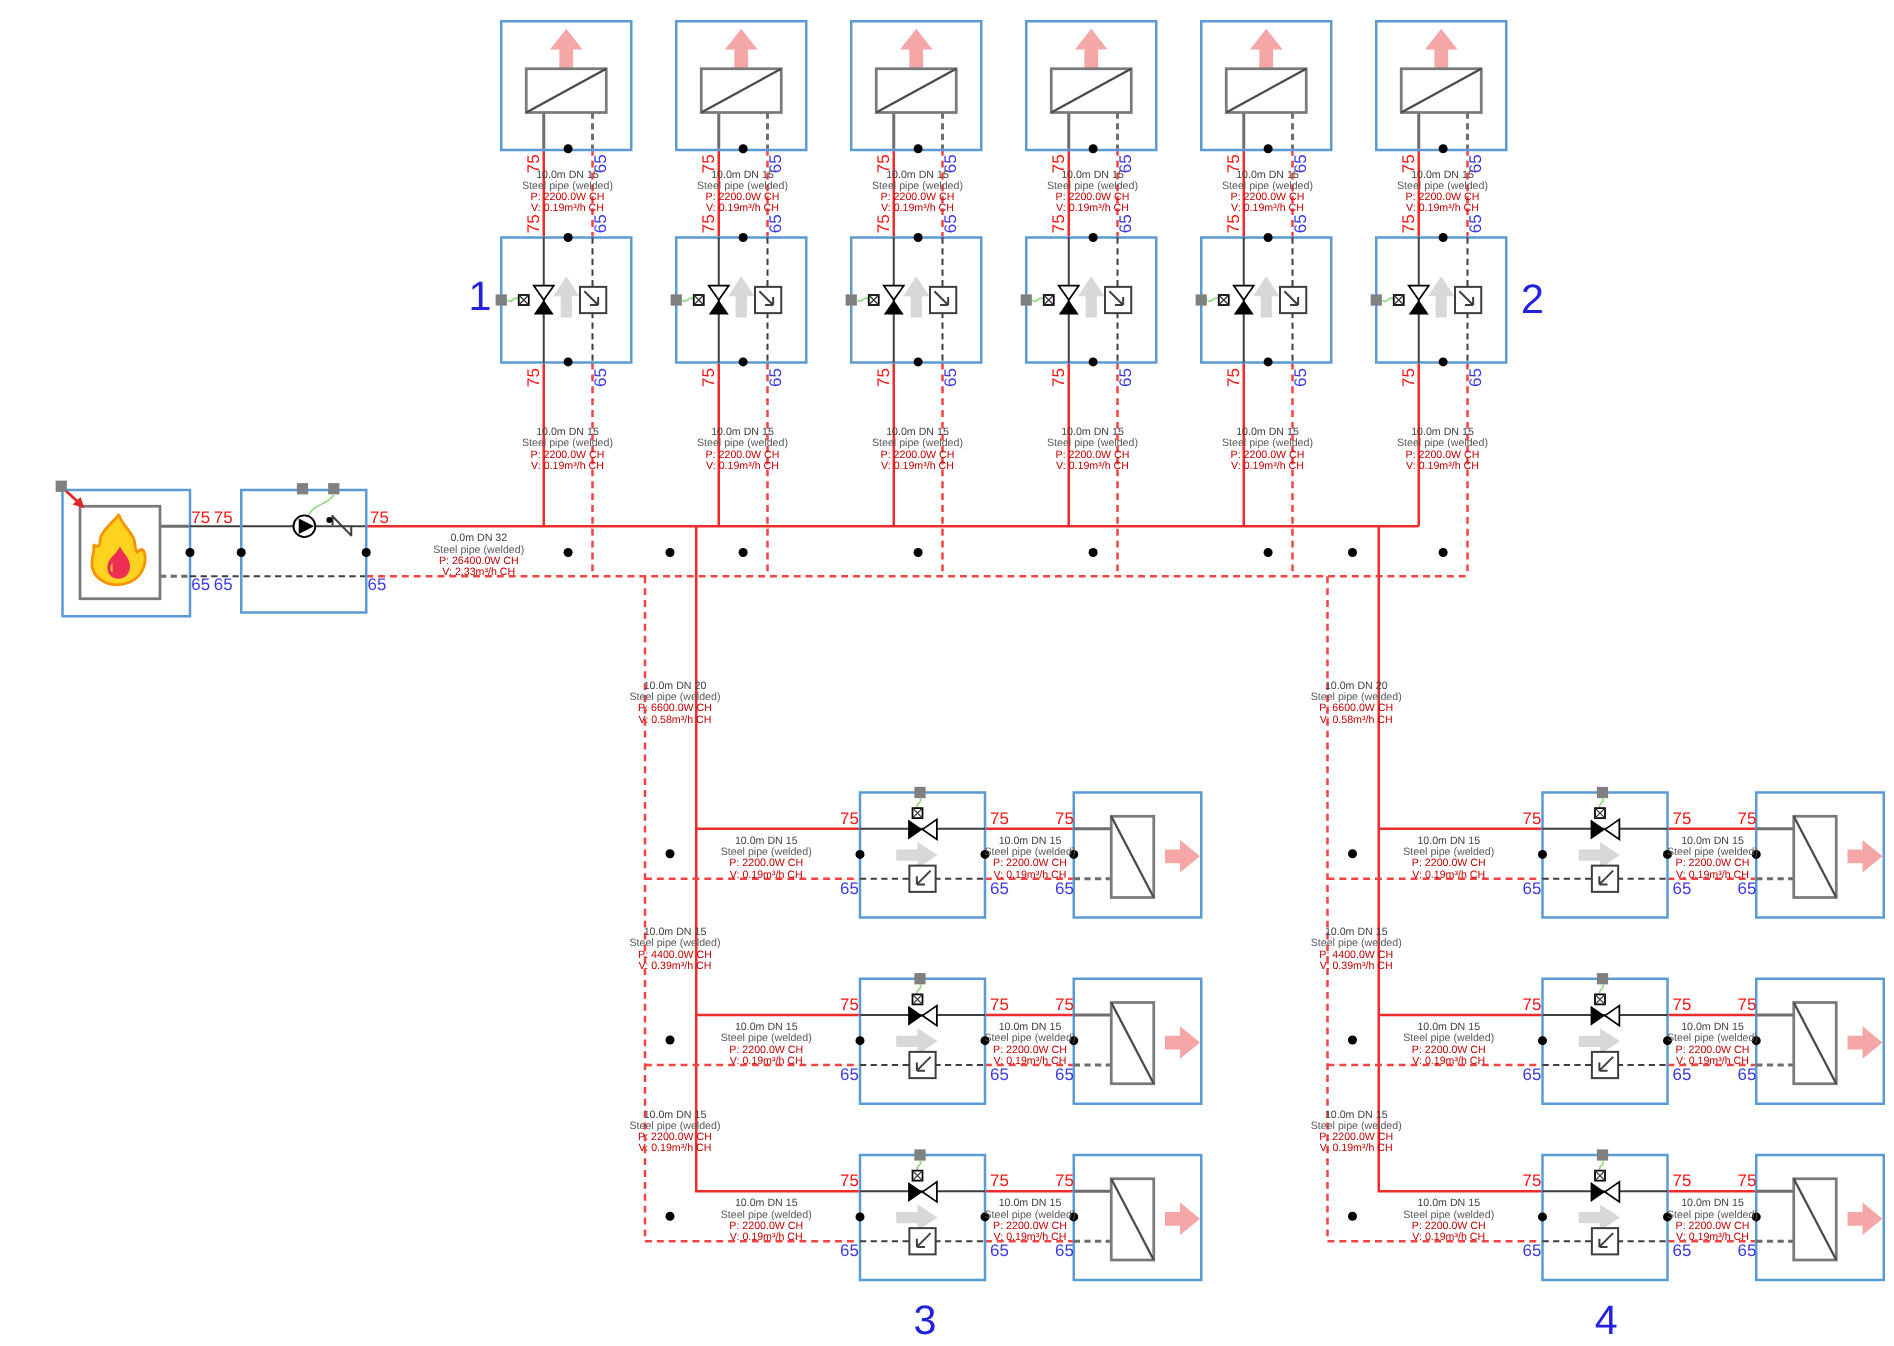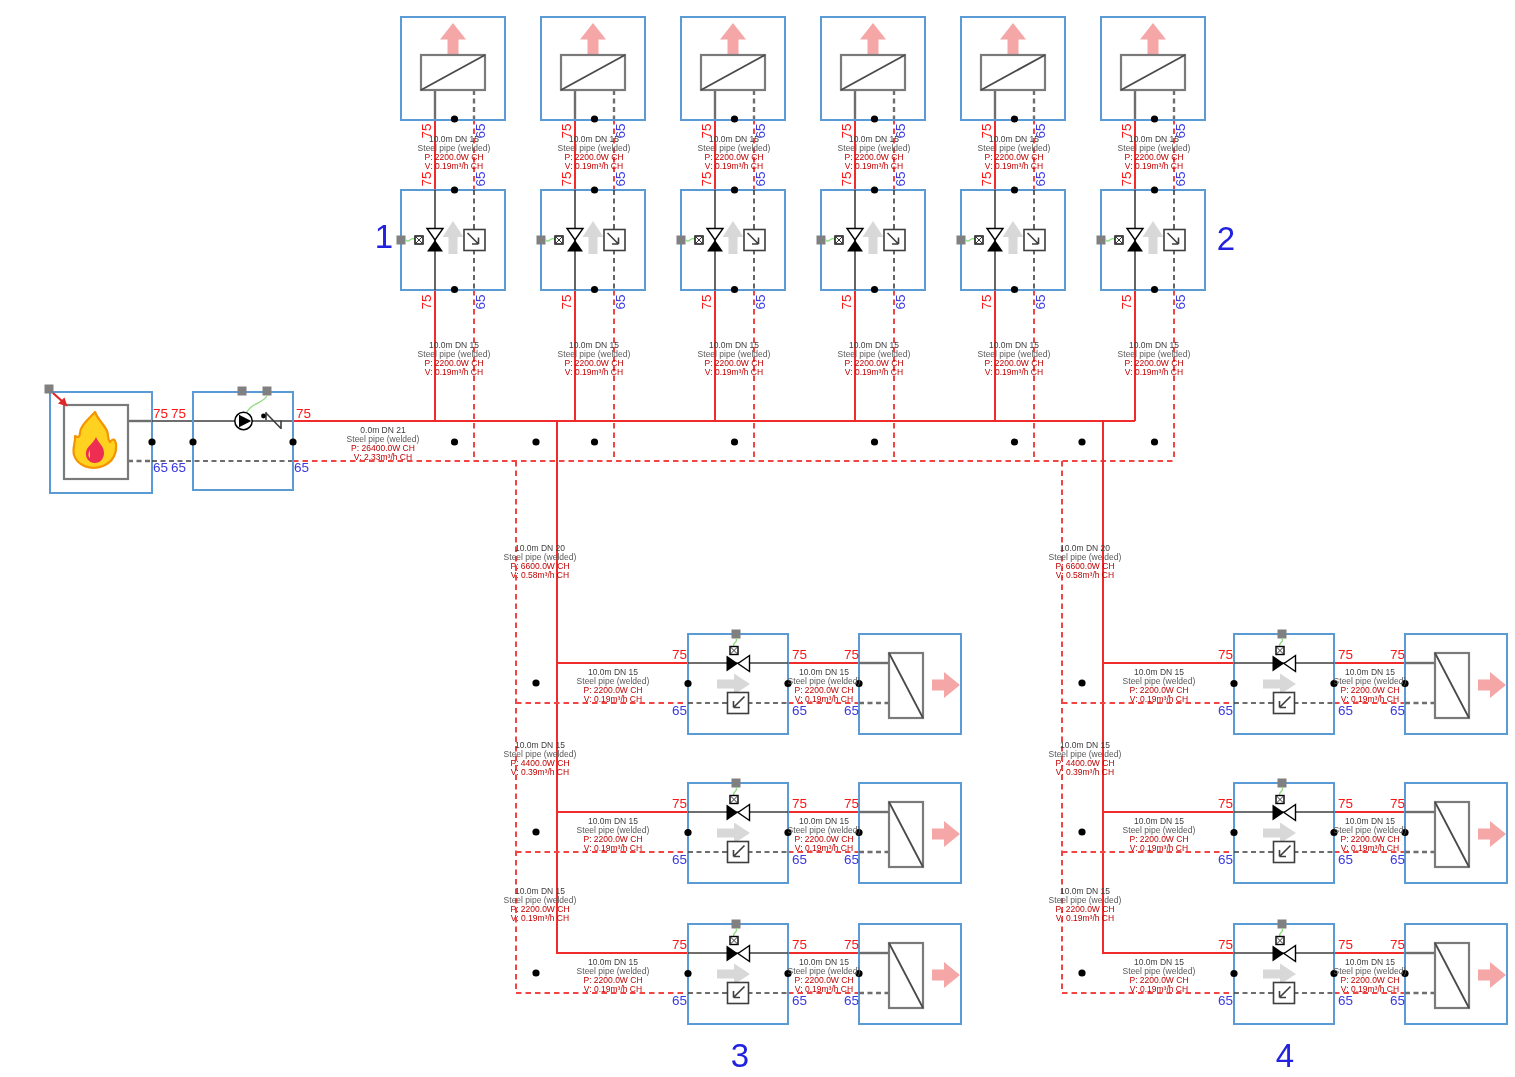--- a/index.html
+++ b/index.html
@@ -322,21 +322,21 @@
       <span class="rr">V: 0.19m³/h CH</span>
     </div>
 <div class="plabel" style="left:1084px;top:341px">
       <span class="g1">10.0m DN 15</span>
       <span class="g2">Steel pipe (welded)</span>
       <span class="rr">P: 2200.0W CH</span>
       <span class="rr">V: 0.19m³/h CH</span>
     </div>
 
 <div class="plabel" style="left:313px;top:426px">
-      <span class="g1">0.0m DN 21</span>
+      <span class="g1">0.0m DN 32</span>
       <span class="g2">Steel pipe (welded)</span>
       <span class="rr">P: 26400.0W CH</span>
       <span class="rr">V: 2.33m³/h CH</span>
     </div>
 
 <div class="plabel" style="left:470px;top:544px">
       <span class="g1">10.0m DN 20</span>
       <span class="g2">Steel pipe (welded)</span>
       <span class="rr">P: 6600.0W CH</span>
       <span class="rr">V: 0.58m³/h CH</span>

